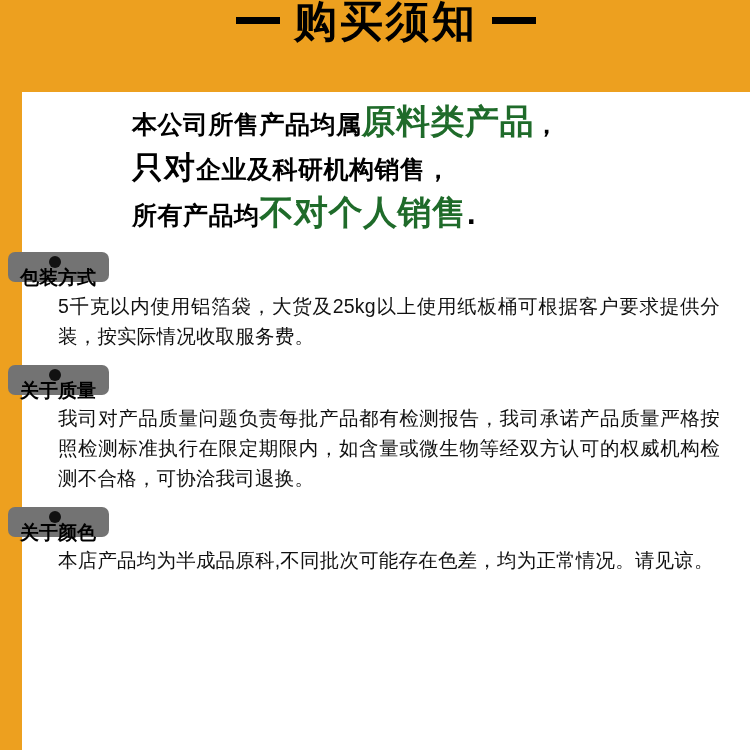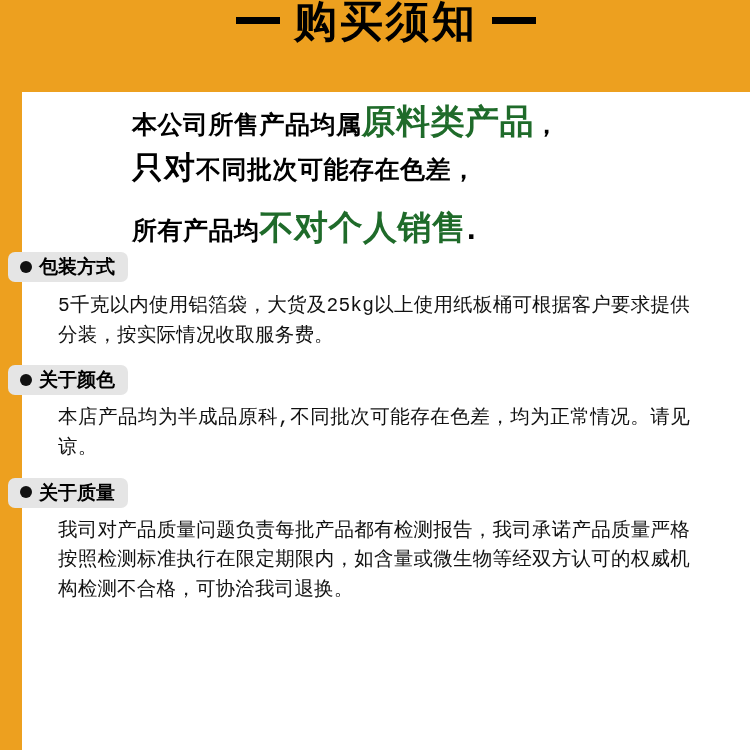--- a/index.html
+++ b/index.html
@@ -85,69 +85,70 @@
     color: #1f6b2a;
     letter-spacing: 0.5px;
     text-align: center;
   }
   .t-black-lg {
     font-size: 31px;
     font-weight: bold;
     letter-spacing: 1px;
   }
   .intro-line.l2 { margin-top: 2px; }
-  .intro-line.l3 { margin-top: 19px; }
+  .intro-line.l3 { margin-top: 4px; }
 
   
   .sections {
     position: absolute;
     left: 22px;
     top: 252px;
     width: 728px;
   }
   .section {
     margin-bottom: 14px;
   }
   .tag-wrap {
     position: relative;
     left: -14px;
     display: inline-block;
   }
   .tag {
     display: inline-flex;
     align-items: center;
-    background: #e5e5e5;
+    background: #737373;
     border-radius: 7px;
     padding: 4px 13px 5px 12px;
     height: 30px;
     box-sizing: border-box;
+    flex-direction: column;
   }
   .bullet {
     width: 12px;
     height: 12px;
     border-radius: 50%;
     background: #111;
     margin-right: 7px;
     flex: 0 0 auto;
   }
   .tag-label {
     font-family: "DejaVu Sans", sans-serif;
     font-size: 19px;
     font-weight: bold;
     color: #000;
     white-space: nowrap;
     line-height: 1;
   }
   .body-text {
-    font-family: Liberation Mono, monospace;
+    font-family: Liberation Sans, sans-serif;
     font-size: 19.5px;
     color: #111;
     line-height: 1.52;
     margin: 9px 0 0 36px;
-    padding-right: 60px;
+    padding-right: 30px;
     text-align: justify;
     letter-spacing: 0.2px;
   }
   .sec-pack .body-text { margin-top: 10px; }
 </style>
 </head>
 <body>
 
 <div class="page">
 
@@ -157,21 +158,21 @@
     <div class="header-title">
       <span class="header-dash"></span><span>购买须知</span><span class="header-dash"></span>
     </div>
   </div>
 
   <div class="intro">
     <div class="intro-line l1">
       <span class="t-black-sm">本公司所售产品均属</span><span class="t-green-lg">原料类产品</span><span class="t-black-sm">，</span>
     </div>
     <div class="intro-line l2">
-      <span class="t-black-lg">只对</span><span class="t-black-sm">不同批次可能存在色差，</span>
+      <span class="t-black-lg">只对</span><span class="t-black-sm">企业及科研机构销售，</span>
     </div>
     <div class="intro-line l3">
       <span class="t-black-sm">所有产品均</span><span class="t-green-lg">不对个人销售</span><span class="t-black-sm">.</span>
     </div>
   </div>
 
   <div class="sections">
 
     <div class="section sec-pack">
       <div class="tag-wrap">
@@ -183,30 +184,30 @@
       <div class="body-text">5千克以内使用铝箔袋，大货及25kg以上使用纸板桶可根据客户要求提供分装，按实际情况收取服务费。</div>
     </div>
 
     <div class="section">
     </div>
 
     <div class="section">
       <div class="tag-wrap">
         <div class="tag">
           <span class="bullet"></span>
+          <span class="tag-label">关于质量</span>
+        </div>
+      </div>
+      <div class="body-text">我司对产品质量问题负责每批产品都有检测报告，我司承诺产品质量严格按照检测标准执行在限定期限内，如含量或微生物等经双方认可的权威机构检测不合格，可协洽我司退换。</div>
+    </div>
+
+    <div class="section">
+      <div class="tag-wrap">
+        <div class="tag">
+          <span class="bullet"></span>
           <span class="tag-label">关于颜色</span>
         </div>
       </div>
       <div class="body-text">本店产品均为半成品原科,不同批次可能存在色差，均为正常情况。请见谅。</div>
     </div>
 
-    <div class="section">
-      <div class="tag-wrap">
-        <div class="tag">
-          <span class="bullet"></span>
-          <span class="tag-label">关于质量</span>
-        </div>
-      </div>
-      <div class="body-text">我司对产品质量问题负责每批产品都有检测报告，我司承诺产品质量严格按照检测标准执行在限定期限内，如含量或微生物等经双方认可的权威机构检测不合格，可协洽我司退换。</div>
-    </div>
-
   </div>
 </div>
 
 </body></html>

